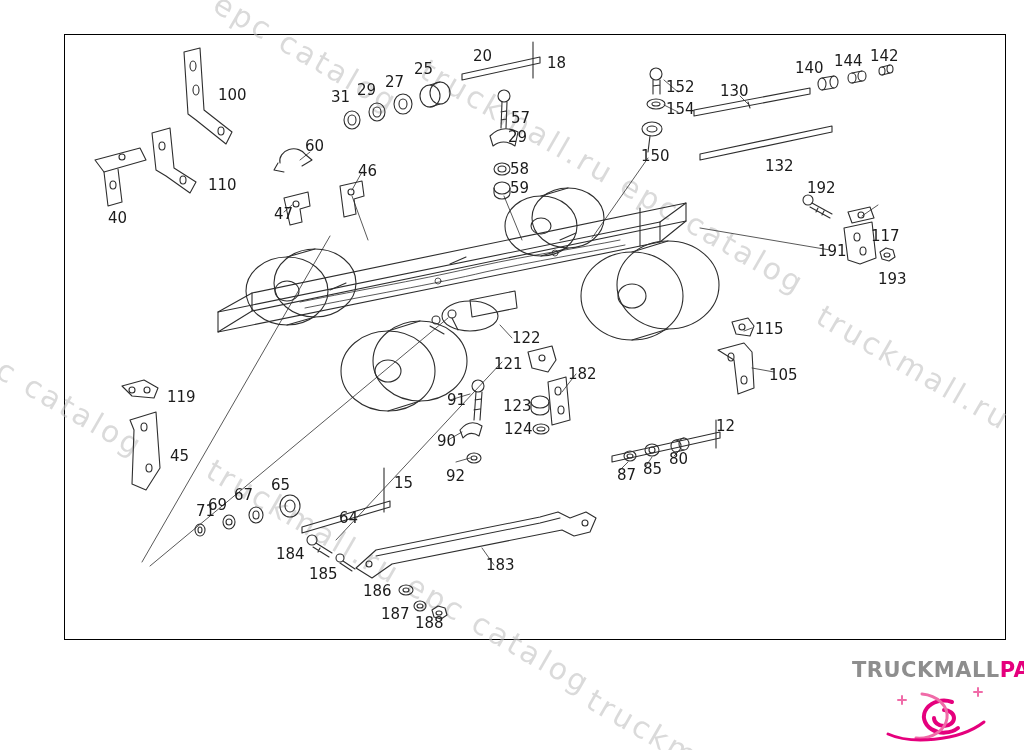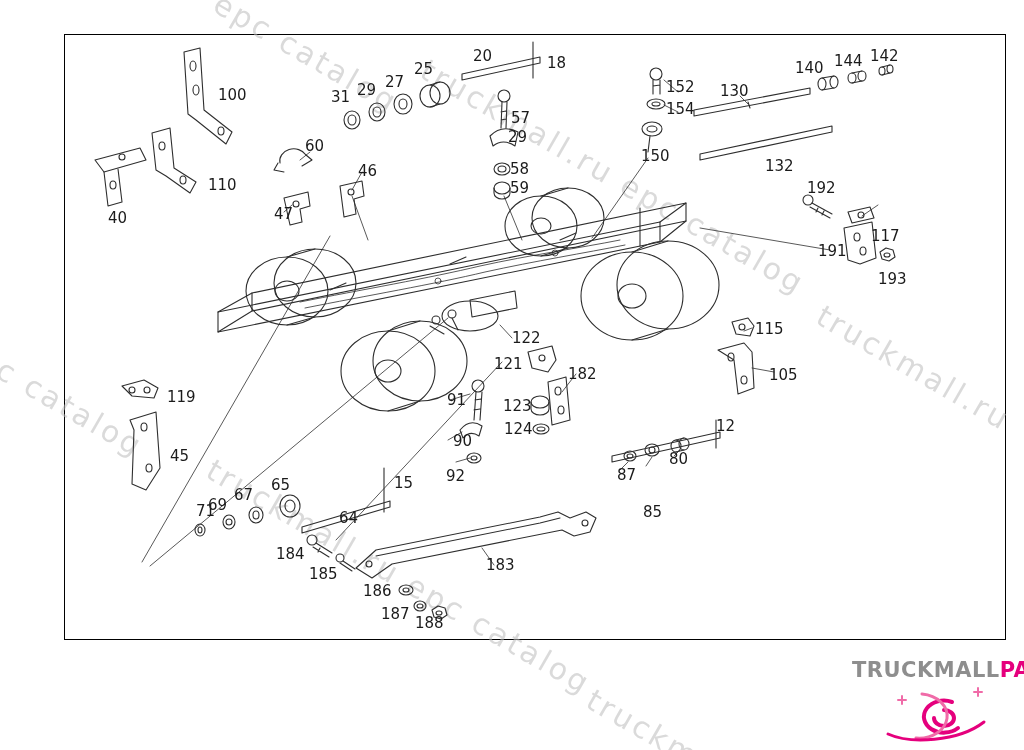--- a/index.html
+++ b/index.html
@@ -317,24 +317,24 @@
       <div class="part-label" style="left: 755px; top: 322px;">115</div>
       <div class="part-label" style="left: 769px; top: 368px;">105</div>
       <div class="part-label" style="left: 167px; top: 390px;">119</div>
       <div class="part-label" style="left: 170px; top: 449px;">45</div>
       <div class="part-label" style="left: 512px; top: 331px;">122</div>
       <div class="part-label" style="left: 494px; top: 357px;">121</div>
       <div class="part-label" style="left: 568px; top: 367px;">182</div>
       <div class="part-label" style="left: 447px; top: 393px;">91</div>
       <div class="part-label" style="left: 503px; top: 399px;">123</div>
       <div class="part-label" style="left: 504px; top: 422px;">124</div>
-      <div class="part-label" style="left: 437px; top: 434px; margin-left: 16px;">90</div>
+      <div class="part-label" style="left: 437px; top: 434px;">90</div>
       <div class="part-label" style="left: 446px; top: 455px; margin-top: 14px;">92</div>
       <div class="part-label" style="left: 617px; top: 468px;">87</div>
-      <div class="part-label" style="left: 643px; top: 462px; margin-top: 43px;">85</div>
+      <div class="part-label" style="left: 643px; top: 462px;">85</div>
       <div class="part-label" style="left: 669px; top: 452px;">80</div>
       <div class="part-label" style="left: 716px; top: 419px;">12</div>
       <div class="part-label" style="left: 271px; top: 478px;">65</div>
       <div class="part-label" style="left: 196px; top: 504px;">71</div>
       <div class="part-label" style="left: 208px; top: 498px;">69</div>
       <div class="part-label" style="left: 234px; top: 488px;">67</div>
       <div class="part-label" style="left: 339px; top: 511px;">64</div>
       <div class="part-label" style="left: 394px; top: 476px;">15</div>
       <div class="part-label" style="left: 276px; top: 547px;">184</div>
       <div class="part-label" style="left: 309px; top: 567px;">185</div>

